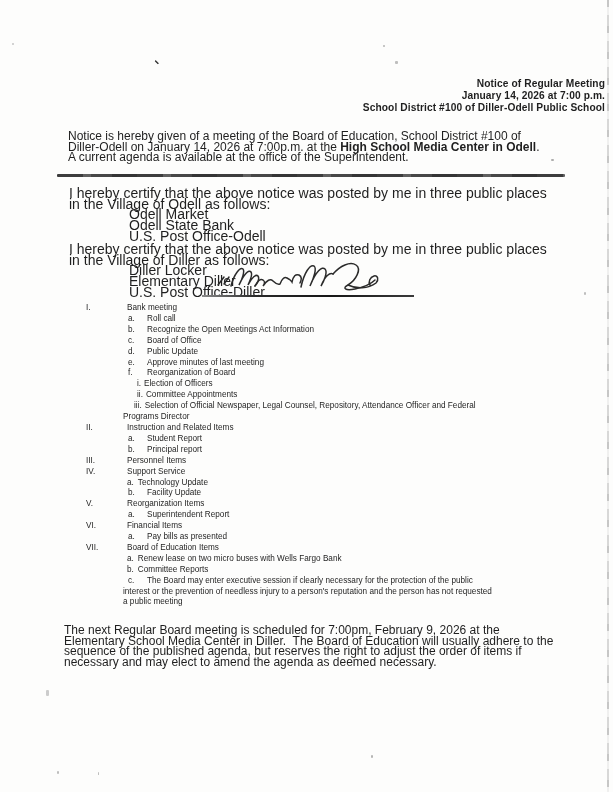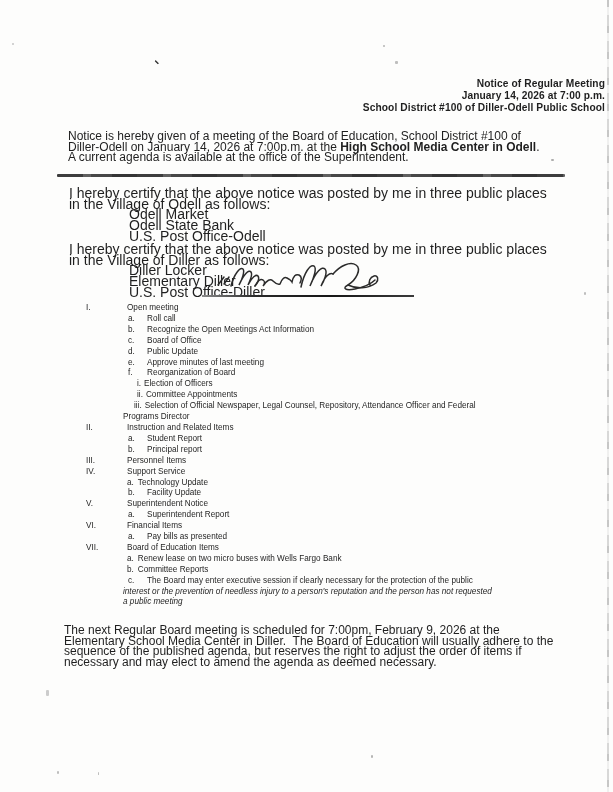--- a/index.html
+++ b/index.html
@@ -34,21 +34,21 @@
     background:linear-gradient(90deg,#8a8a8a,#2a2a2a 25%,#161616 60%,#3a3a3a);}
   
   .agenda{position:absolute;top:303px;left:86px;width:472px;font-size:8.2px;line-height:10.9px;}
   .ar{display:flex;}
   .l1 .num{flex:0 0 41px;}
   .l2{margin-left:42px;}  .l2 .mk{flex:0 0 19px;}
   .l2t{margin-left:41px;} .l2t .mk{margin-right:4px;}
   .l3{margin-left:51px;}  .l3 .mk{margin-right:3px;}
   .l3b{margin-left:48px;} .l3b .mk{margin-right:3px;}
   .c1{margin-left:37px;}
-  .c2{margin-left:37px;font-style:italic;}
+  .c2{margin-left:37px;}
   
   .closing{position:absolute;top:625px;left:64px;width:492px;}
   
   .scan-streak{position:absolute;top:0;bottom:0;right:4px;width:2px;
     background:repeating-linear-gradient(180deg,rgba(110,110,110,.38) 0 7px,rgba(170,170,170,.16) 7px 15px,rgba(130,130,130,.3) 15px 26px);}
   .speck{position:absolute;background:#5e5e5e;border-radius:1px;}
   .sp1{left:156px;top:57px;width:5px;height:5px;background:transparent;border-bottom:2px solid #4a4a4a;transform:rotate(45deg);}
   .sp2{left:383px;top:45px;width:2px;height:2px;opacity:.45;}
   .sp3{left:395px;top:61px;width:3px;height:3px;opacity:.4;}
   .sp4{left:12px;top:43px;width:2px;height:2px;opacity:.35;}
@@ -96,21 +96,21 @@
       <path d="M103,29 C106,15 112,6 116,8 C119,10 116,20 112,28 C118,13 124,8 127,11 C130,14 126,23 123,28 C127,18 132,14 135,16"></path>
       <path d="M135,16 C142,8 152,3 158,7 C164,11 158,22 150,27 C144,30 147,33 157,31 C166,29 173,26 177,22"></path>
       <path d="M150,27 C158,31 170,31 178,25 C181,22 180,17 176,18 C172,19 170,24 172,27"></path>
     </g>
   </svg>
   <div class="sig-line"></div>
 
   <div class="agenda">
     <div class="ar l1">
         <span class="num">I.</span>
-        <span>Open meeting</span>
+        <span>Bank meeting</span>
       </div>
     <div class="ar l2">
         <span class="mk">a.</span>
         <span>Roll call</span>
       </div>
     <div class="ar l2">
         <span class="mk">b.</span>
         <span>Recognize the Open Meetings Act Information</span>
       </div>
     <div class="ar l2">
@@ -167,21 +167,21 @@
     <div class="ar l2t">
         <span class="mk">a.</span>
         <span>Technology Update</span>
       </div>
     <div class="ar l2">
         <span class="mk">b.</span>
         <span>Facility Update</span>
       </div>
     <div class="ar l1">
         <span class="num">V.</span>
-        <span>Superintendent Notice</span>
+        <span>Reorganization Items</span>
       </div>
     <div class="ar l2">
         <span class="mk">a.</span>
         <span>Superintendent Report</span>
       </div>
     <div class="ar l1">
         <span class="num">VI.</span>
         <span>Financial Items</span>
       </div>
     <div class="ar l2">

